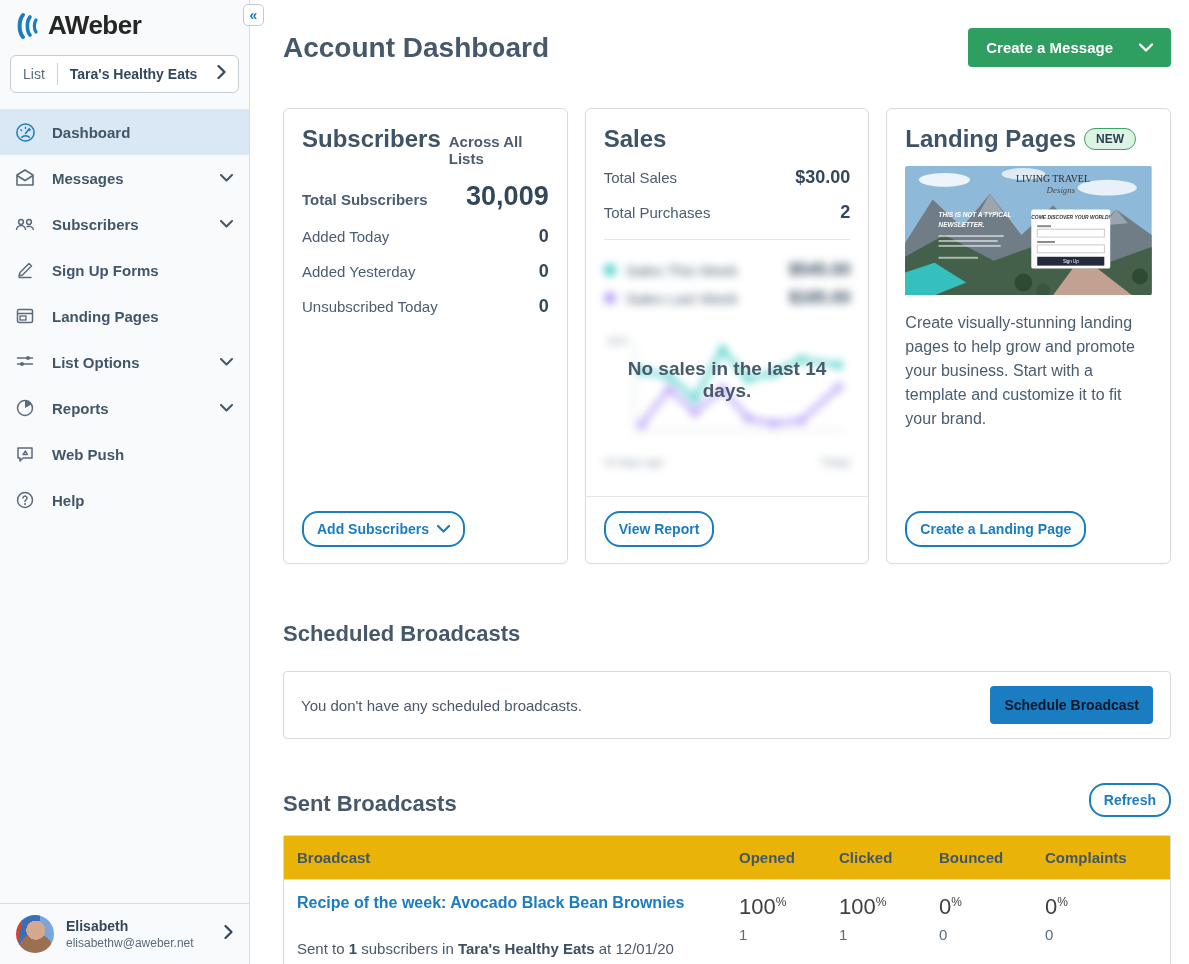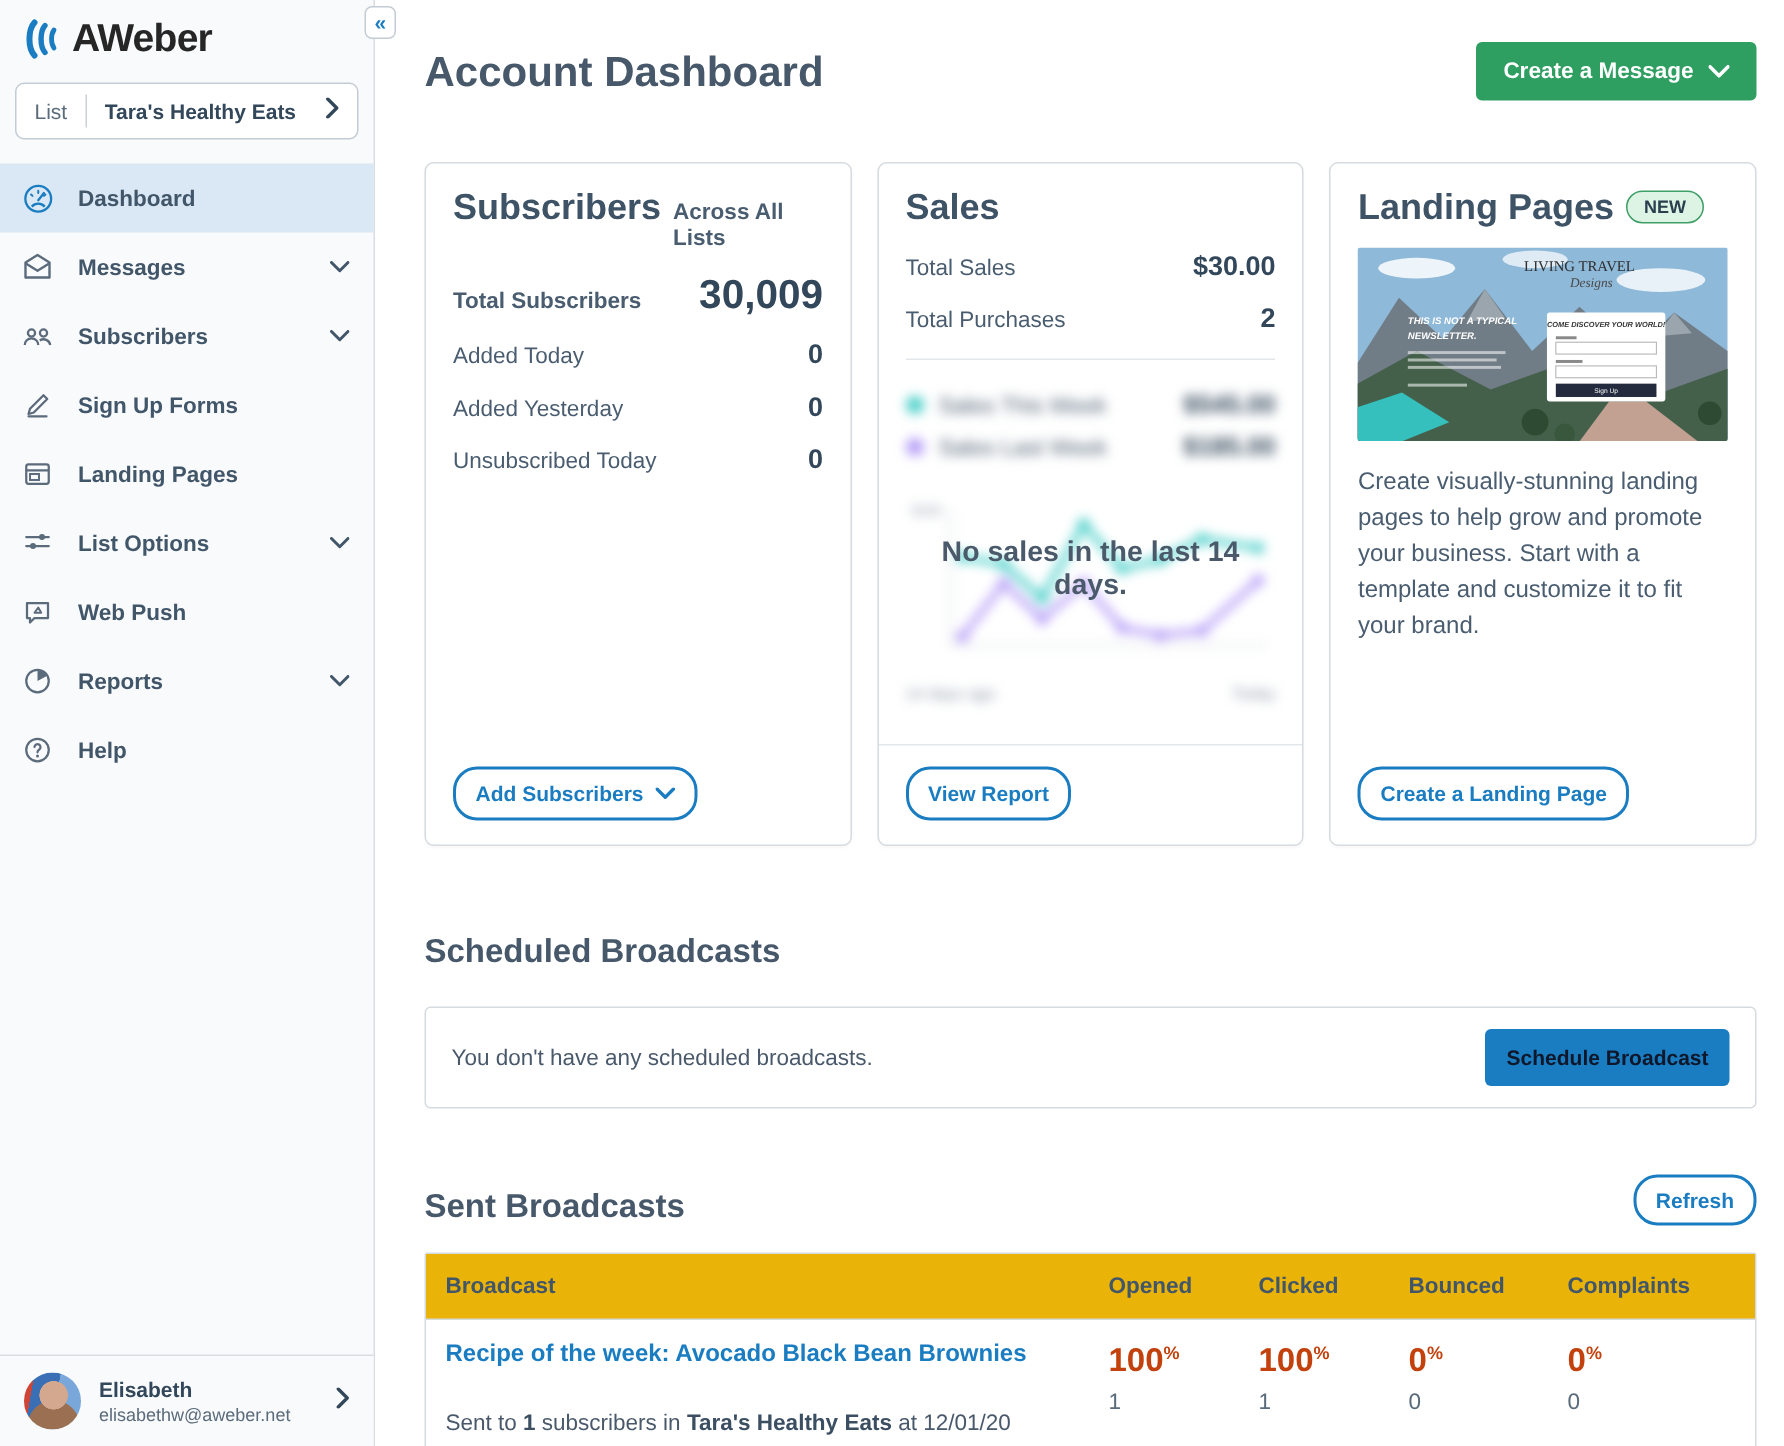--- a/index.html
+++ b/index.html
@@ -42,21 +42,21 @@
   }
   .user-name { font-size:14px; font-weight:bold; color:#33475b; }
   .user-email { font-size:12px; color:#5a6b7b; margin-top:2px; }
   .user-box .chev { margin-left:auto; }
 
   
   .main { flex:1; padding:0 18px 0 33px; position:relative; overflow:hidden; }
   .page-header { margin-top:28px; display:flex; align-items:center; justify-content:space-between; }
   .page-title { font-size:28px; font-weight:bold; color:#47586b; }
   .btn-green { background:#2f9e61; color:#fff; border:none; border-radius:4px; font-family:inherit;
-    font-size:15px; font-weight:bold; padding:11px 18px; display:flex; align-items:center; gap:10px; cursor:pointer; }
+    font-size:15px; font-weight:bold; padding:11px 18px; display:flex; align-items:center; gap:26px; cursor:pointer; }
 
   .cards { margin-top:41px; display:flex; gap:17px; }
   .card { flex:1; border:1px solid #d6dbe0; border-radius:6px; background:#fff; height:456px;
     display:flex; flex-direction:column; box-shadow:0 1px 2px rgba(0,0,0,0.03); }
   .card-body { padding:16px 18px 0 18px; flex:1; display:flex; flex-direction:column; }
   .card-title-row { display:flex; align-items:baseline; gap:8px; }
   .card-title { font-size:24px; font-weight:bold; color:#3e5366; }
   .card-subtitle { font-size:15px; font-weight:bold; color:#4a5d70; }
   .badge-new { background:#ddf3e3; border:1px solid #3f9f68; border-radius:11px; color:#2a3f4e;
     font-size:12px; font-weight:bold; padding:3px 11px; position:relative; top:-4px; }
@@ -104,21 +104,21 @@
   .bc-grid { display:grid; grid-template-columns:1fr 100px 100px 106px 125px; }
   .bc-head { background:#eab308; border-bottom:1px solid #d6dbe0; }
   .bc-head .cell { font-size:15px; font-weight:bold; color:#42566a; padding:13px 0 13px 0; }
   .bc-head .cell:first-child { padding-left:13px; }
   .bc-row { background:#fff; }
   .bc-row .bcell { padding:14px 0 10px 0; }
   .bc-row .bcell:first-child { padding-left:13px; }
   .bc-title { font-size:16px; font-weight:bold; color:#1a7cc1; cursor:pointer; }
   .bc-sub { margin-top:25px; font-size:15px; color:#49596b; line-height:24px; }
   .bc-sub b { color:#3c4f62; }
-  .pct { font-size:22px; font-weight:bold; color:#c2410c; }
+  .pct { font-size:22px; font-weight:normal; color:#404040; }
   .pct sup { font-size:12px; }
   .cnt { margin-top:6px; font-size:15px; color:#5a6b7b; }
 
   .chev-svg, .chevd-svg { display:block; }
 </style>
 </head>
 <body>
 
 <div class="app">
 
@@ -223,40 +223,40 @@
         <span class="nchev">
           <svg class="chevd-svg" width="13" height="8" viewBox="0 0 13 8">
               <path d="M1 1 L6.5 6.5 L12 1" fill="none" stroke="#42566a" stroke-width="2" stroke-linecap="round" stroke-linejoin="round"></path>
             </svg>
         </span>
       </div>
 
       <div class="nav-item">
         <span class="nicon">
           <svg width="20" height="20" viewBox="0 0 20 20">
-              <path d="M3 4 H17 V14 H8 L5 17 V14 H3 Z" fill="none" stroke="#5b6b7c" stroke-width="1.5" stroke-linejoin="round"></path>
-              <path d="M8 10.5 L10.5 7 L12.5 10.5 Z" fill="none" stroke="#5b6b7c" stroke-width="1.3" stroke-linejoin="round"></path>
-            </svg>
-        </span>
-        <span class="nlabel">Web Push</span>
-      </div>
-
-      <div class="nav-item">
-        <span class="nicon">
-          <svg width="20" height="20" viewBox="0 0 20 20">
               <circle cx="10" cy="10" r="7.5" fill="none" stroke="#5b6b7c" stroke-width="1.5"></circle>
               <path d="M10 10 V2.5 A7.5 7.5 0 0 1 16.5 6.5 Z" fill="#5b6b7c"></path>
             </svg>
         </span>
         <span class="nlabel">Reports</span>
         <span class="nchev">
           <svg class="chevd-svg" width="13" height="8" viewBox="0 0 13 8">
               <path d="M1 1 L6.5 6.5 L12 1" fill="none" stroke="#42566a" stroke-width="2" stroke-linecap="round" stroke-linejoin="round"></path>
             </svg>
         </span>
+      </div>
+
+      <div class="nav-item">
+        <span class="nicon">
+          <svg width="20" height="20" viewBox="0 0 20 20">
+              <path d="M3 4 H17 V14 H8 L5 17 V14 H3 Z" fill="none" stroke="#5b6b7c" stroke-width="1.5" stroke-linejoin="round"></path>
+              <path d="M8 10.5 L10.5 7 L12.5 10.5 Z" fill="none" stroke="#5b6b7c" stroke-width="1.3" stroke-linejoin="round"></path>
+            </svg>
+        </span>
+        <span class="nlabel">Web Push</span>
       </div>
 
 
       <div class="nav-item">
         <span class="nicon">
           <svg width="20" height="20" viewBox="0 0 20 20">
               <circle cx="10" cy="10" r="7.5" fill="none" stroke="#5b6b7c" stroke-width="1.5"></circle>
               <path d="M8 8 a2 2 0 1 1 3 1.8 c-.7.4-1 .8-1 1.7" fill="none" stroke="#5b6b7c" stroke-width="1.5" stroke-linecap="round"></path>
               <circle cx="10" cy="14" r="1" fill="#5b6b7c"></circle>
             </svg>

